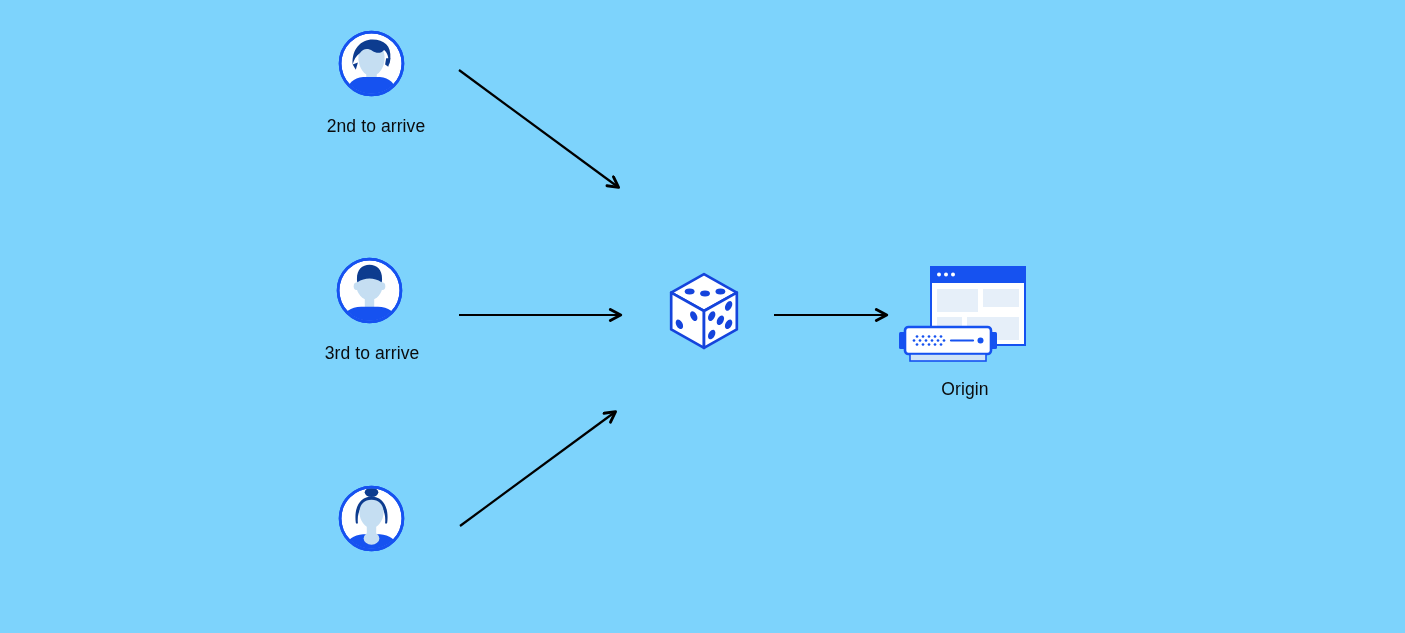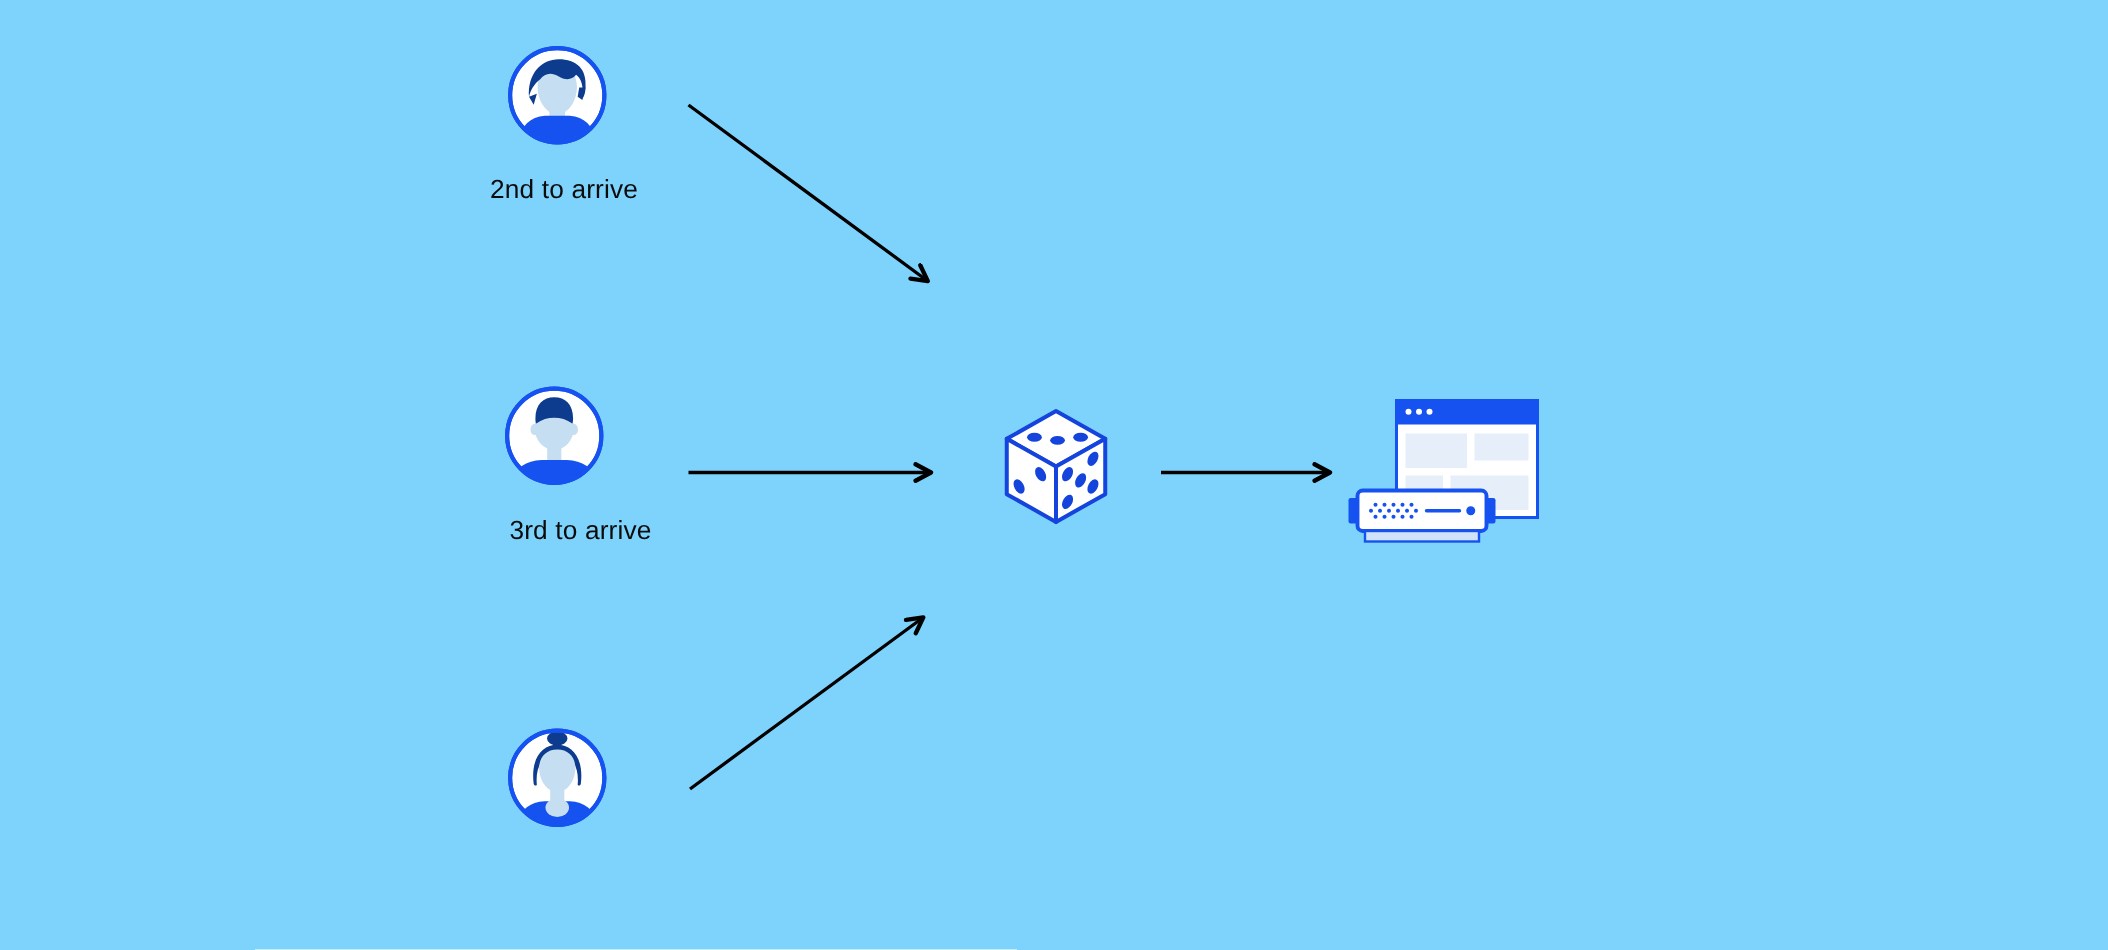--- a/index.html
+++ b/index.html
@@ -79,21 +79,21 @@
         <rect x="27.5" y="36" width="9" height="13" fill="#C5DEF2"></rect>
         <path d="M5,64 C6,53 13,48 24,47.5 L40,47.5 C51,48 58,53 59,64 Z" fill="#1652F0"></path>
         <ellipse cx="19.5" cy="28" rx="2.6" ry="3.6" fill="#C5DEF2"></ellipse>
         <ellipse cx="44.5" cy="28" rx="2.6" ry="3.6" fill="#C5DEF2"></ellipse>
         <ellipse cx="32" cy="27" rx="12.5" ry="14" fill="#C5DEF2"></ellipse>
         <path d="M20,21 C20,12 25,7.5 32,7.5 C39,7.5 44,12 44,21 C44,22.5 43.8,23.6 43.5,24.2 C40,21.6 36,20.5 32,20.5 C28,20.5 24,21.6 20.5,24.2 C20.2,23.6 20,22.5 20,21 Z" fill="#0D3C8F"></path>
       </g>
       <circle cx="32" cy="32" r="30" fill="none" stroke="#1652F0" stroke-width="2.6"></circle>
     </svg>
   </div>
-  <div class="node-label" style="left:297px;top:342px">3rd to arrive</div>
+  <div class="node-label" style="left:282px;top:342px">3rd to arrive</div>
 
   <div class="abs" style="left:338px;top:485px">
     <svg width="67" height="67" viewBox="0 0 64 64">
       <defs>
           <clipPath id="clipC">
             <circle cx="32" cy="32" r="29"></circle>
           </clipPath>
         </defs>
       <circle cx="32" cy="32" r="30" fill="#ffffff" stroke="#1652F0" stroke-width="2.6"></circle>
       <g clip-path="url(#clipC)">
@@ -163,14 +163,15 @@
           <circle cx="27" cy="82.5" r="1.35"></circle>
           <circle cx="33" cy="82.5" r="1.35"></circle>
           <circle cx="39" cy="82.5" r="1.35"></circle>
           <circle cx="45" cy="82.5" r="1.35"></circle>
       </g>
       <line x1="55" y1="78.5" x2="77" y2="78.5" stroke="#1652F0" stroke-width="2.2" stroke-linecap="round"></line>
       <circle cx="84.5" cy="78.5" r="3" fill="#1652F0"></circle>
       <rect x="14" y="92" width="76" height="7" fill="#CFE3F7" stroke="#1652F0" stroke-width="1.6"></rect>
     </svg>
   </div>
+  <div class="node-label" style="left:875px;top:378px">Origin</div>
 
 </div>
 
 </body></html>

